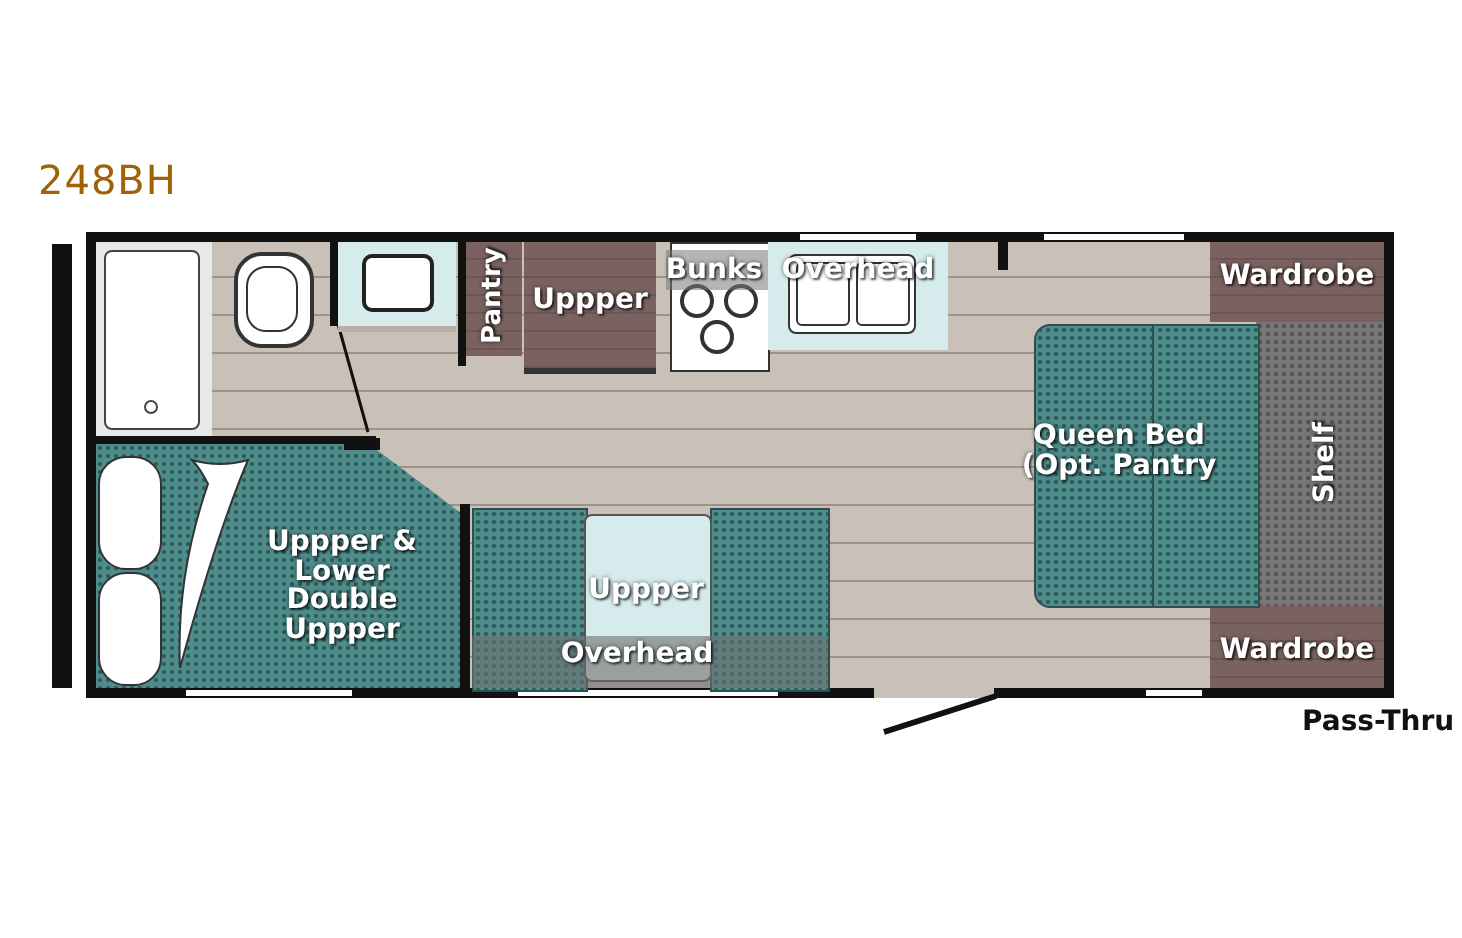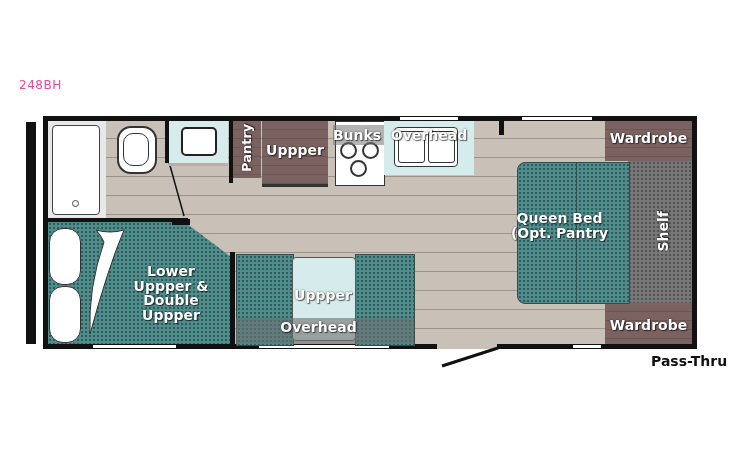--- a/index.html
+++ b/index.html
@@ -1,17 +1,17 @@
 <!DOCTYPE html>
 <html><head>
 <meta charset="utf-8">
 <style>
   html,body{margin:0;padding:0;background:#fff;}
   body{width:731px;height:469px;position:relative;overflow:hidden;font-family:"DejaVu Sans",sans-serif;}
-  .model{position:absolute;left:19px;top:78px;font-size:12px;color:#ec4899;letter-spacing:0.5px;}
+  .model{position:absolute;left:19px;top:78px;font-size:20px;color:#a16207;letter-spacing:0.5px;}
   .abs{position:absolute;}
   .floor{position:absolute;left:45px;top:120px;width:648px;height:226px;
     background:repeating-linear-gradient(to bottom,#c9c1b8 0px,#c9c1b8 18px,#9c948c 18px,#9c948c 19px);}
   .wall{position:absolute;background:#111;}
   .win{position:absolute;background:#fff;}
   .lbl{position:absolute;color:#fff;font-weight:bold;text-align:center;line-height:1.05;
     text-shadow:0 0 2px rgba(0,0,0,0.6),1px 1px 1px rgba(0,0,0,0.55);}
   .dots{background-color:#4f8d8c;
     background-image:radial-gradient(rgba(20,50,50,0.55) 0.9px,transparent 1.2px);
     background-size:4px 4px;}
@@ -103,22 +103,22 @@
     <div>(Opt. Pantry</div>
   </div>
 
   <div class="abs dots" style="left:48px;top:222px;width:182px;height:122px;clip-path:polygon(0 0,75% 0,100% 28%,100% 100%,0 100%);"></div>
   <div class="abs" style="left:49px;top:228px;width:30px;height:55px;background:#fff;border:1.5px solid #333;border-radius:14px;"></div>
   <div class="abs" style="left:49px;top:286px;width:30px;height:55px;background:#fff;border:1.5px solid #333;border-radius:14px;"></div>
   <svg class="abs" style="left:84px;top:228px;" width="45" height="110">
     <path d="M12 2 Q26 6 40 2 Q24 40 6 106 Q4 60 20 14 Q16 6 12 2 Z" fill="#fff" stroke="#333" stroke-width="1"></path>
   </svg>
   <div class="lbl" style="left:112px;top:264px;width:118px;font-size:14px;">
+    <div>Uppper &amp;</div>
     <div>Lower</div>
-    <div>Uppper &amp;</div>
     <div>Double Uppper</div>
   </div>
   <div class="wall" style="left:230px;top:252px;width:5px;height:92px;"></div>
   <div class="wall" style="left:172px;top:219px;width:18px;height:6px;"></div>
 
   <div class="abs dots" style="left:236px;top:254px;width:56px;height:90px;border:1.5px solid #2f4f4f;"></div>
   <div class="abs dots" style="left:355px;top:254px;width:58px;height:90px;border:1.5px solid #2f4f4f;"></div>
   <div class="abs" style="left:292px;top:257px;width:62px;height:82px;background:#d6ecec;border:1.5px solid #555;border-radius:4px;"></div>
   <div class="lbl" style="left:292px;top:288px;width:62px;font-size:14px;">Uppper</div>
   <div class="abs" style="left:236px;top:318px;width:178px;height:26px;background:rgba(110,110,110,0.6);"></div>

